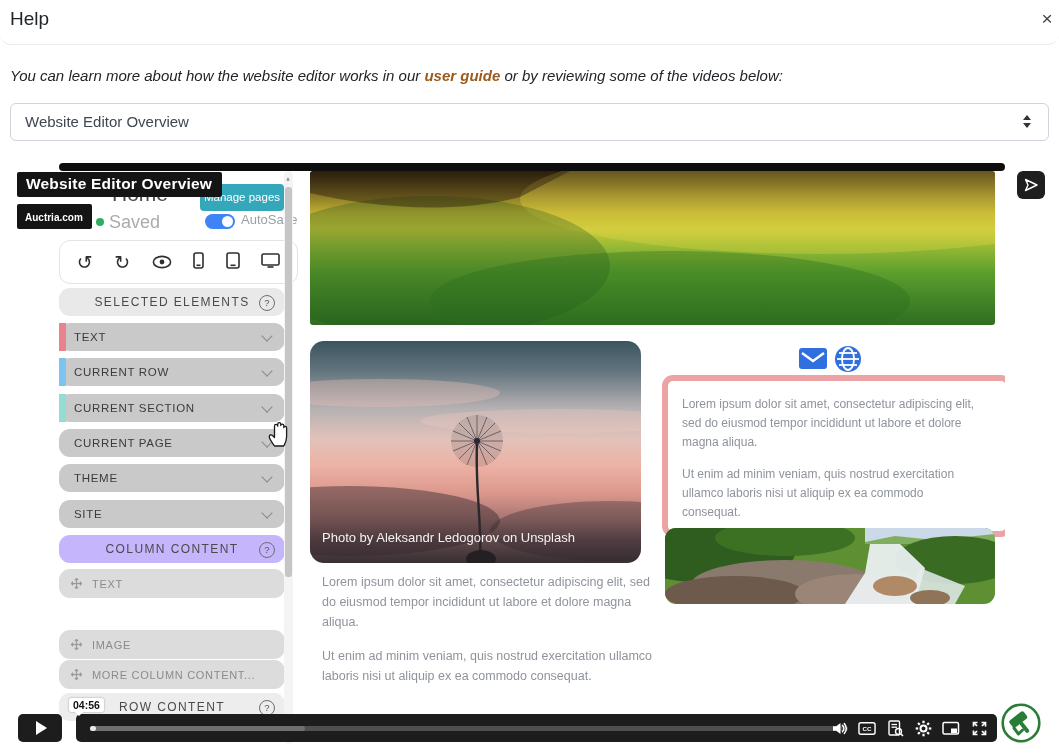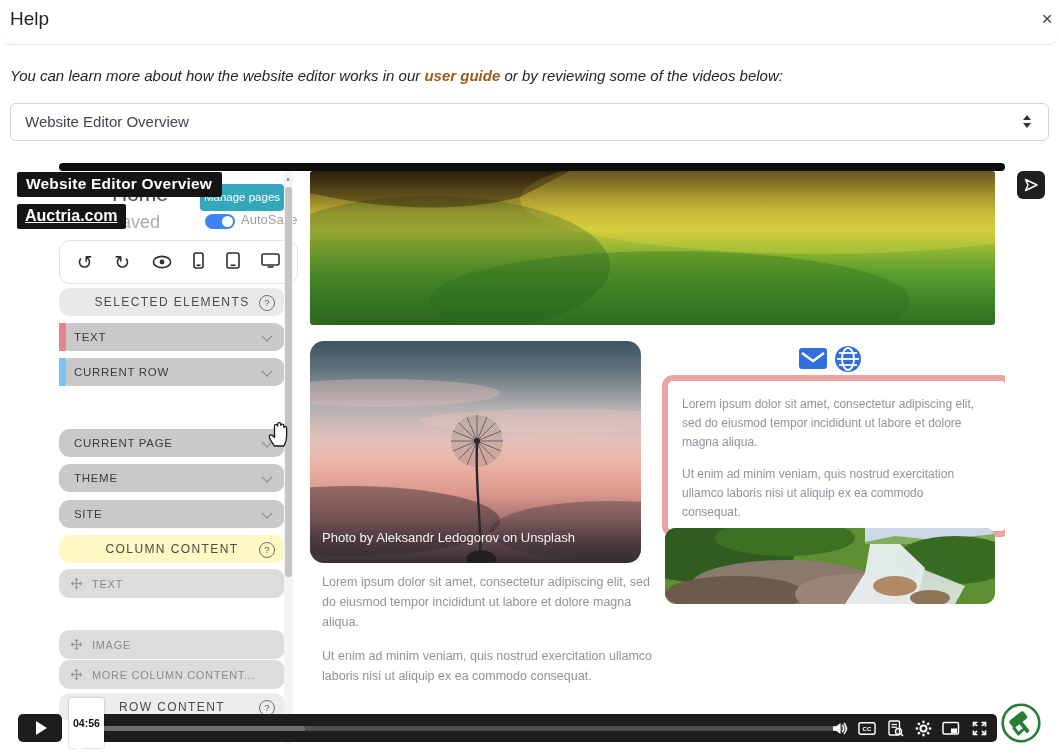--- a/index.html
+++ b/index.html
@@ -74,31 +74,31 @@
   #pink-box{left:603px;top:204px;width:324px;height:136px;border:6px solid #eba3a3;background:#fff;
             padding:14px 0 0 14px;}
   #pink-box .ptxt{width:298px;font-size:12px;line-height:19px;color:#8e939c;}
   #pink-box p{margin:0 0 13px 0;}
   #waterfall-img{left:606px;top:357px;width:330px;height:76px;overflow:hidden;}
 
   
   #title-overlay{left:17px;top:172px;background:#141414;border-radius:2px;padding:3px 10px 4px 9px;z-index:6;}
   #title-overlay span{color:#fff;font-size:15.5px;font-weight:700;letter-spacing:.2px;}
   #channel-overlay{left:17px;top:204px;background:#141414;border-radius:2px;padding:3px 9px 4px 8px;z-index:6;}
-  #channel-overlay span{color:#fff;font-size:16px;font-weight:700;text-decoration:underline;}
+  #channel-overlay span{color:#fff;font-size:10px;font-weight:700;}
   #share-btn{left:1017px;top:171px;width:28px;height:28px;background:#1f1f1f;border-radius:6px;z-index:6;
              display:flex;align-items:center;justify-content:center;cursor:pointer;}
   #hand-cursor{left:266px;top:418px;z-index:7;}
 
   
   #play-btn{left:18px;top:714px;width:44px;height:28px;background:#1d1d1d;border-radius:5px;z-index:8;
             display:flex;align-items:center;justify-content:center;cursor:pointer;}
   #play-tri{width:0;height:0;border-top:7px solid transparent;border-bottom:7px solid transparent;
             border-left:11px solid #fff;margin-left:3px;}
-  #time-tooltip{left:69px;top:698px;background:#fff;border-radius:2px;padding:19px 4px;z-index:9;
+  #time-tooltip{left:69px;top:698px;background:#fff;border-radius:2px;padding:1px 4px;z-index:9;
                 font-size:10.5px;font-weight:700;color:#111;box-shadow:0 0 2px rgba(0,0,0,.4);}
   #time-tooltip .ptr{position:absolute;left:6px;bottom:-4px;width:0;height:0;
                 border-left:4px solid transparent;border-right:4px solid transparent;border-top:4px solid #fff;}
   #ctrl-bar{left:76px;top:714px;width:921px;height:28px;background:#1d1d1d;border-radius:5px;z-index:8;}
   #seek-track{left:14px;top:12px;width:758px;height:5px;border-radius:3px;background:#4f4f4f;cursor:pointer;}
   #seek-buffered{left:0;top:0;width:215px;height:5px;border-radius:3px;background:#6f6f6f;}
   #seek-played{left:0;top:0;width:6px;height:5px;border-radius:3px;background:#e8e8e8;}
   #ctrl-icons{right:9px;top:0;height:28px;display:flex;align-items:center;gap:10px;}
   .cbtn{width:18px;height:18px;display:flex;align-items:center;justify-content:center;cursor:pointer;}
   #auctria-logo{left:1001px;top:703px;width:40px;height:40px;z-index:9;cursor:pointer;}
@@ -171,34 +171,39 @@
   <div class="abs sb-item" style="top:152px">
     <span class="stripe" style="background: rgb(232, 130, 140);"></span>
     <span class="lbl">TEXT</span>
     <span class="chev"></span>
   </div>
   <div class="abs sb-item" style="top:187px">
     <span class="stripe" style="background: rgb(124, 195, 242);"></span>
     <span class="lbl">CURRENT ROW</span>
     <span class="chev"></span>
   </div>
+  <div class="abs sb-item" style="top:223px">
+    <span class="stripe" style="background: rgb(147, 221, 213);"></span>
+    <span class="lbl">CURRENT SECTION</span>
+    <span class="chev"></span>
+  </div>
   <div class="abs sb-item" style="top:258px">
     <span class="lbl">CURRENT PAGE</span>
     <span class="chev"></span>
   </div>
   <div class="abs sb-item" style="top:293px">
     <span class="lbl">THEME</span>
     <span class="chev"></span>
   </div>
   <div class="abs sb-item" style="top:329px">
     <span class="lbl">SITE</span>
     <span class="chev"></span>
   </div>
 
-  <div class="abs sb-header" style="top:364px;background:#fef9c3">
+  <div class="abs sb-header" style="top:364px;background:#c4b5fd">
     <span class="hdr-txt">COLUMN CONTENT</span>
     <span class="q-icon">?</span>
   </div>
   <div class="abs cc-item" style="top:398px">
     <span class="mv">
         <svg width="11" height="11" viewBox="0 0 11 11" stroke="#9a9a9a" stroke-width="1.2">
           <line x1="5.5" y1="1" x2="5.5" y2="10"></line>
           <line x1="1" y1="5.5" x2="10" y2="5.5"></line>
           <path d="M3.8 2.2L5.5 0.4l1.7 1.8M3.8 8.8l1.7 1.8 1.7-1.8M2.2 3.8L0.4 5.5l1.8 1.7M8.8 3.8l1.8 1.7-1.8 1.7" fill="none"></path>
         </svg>

